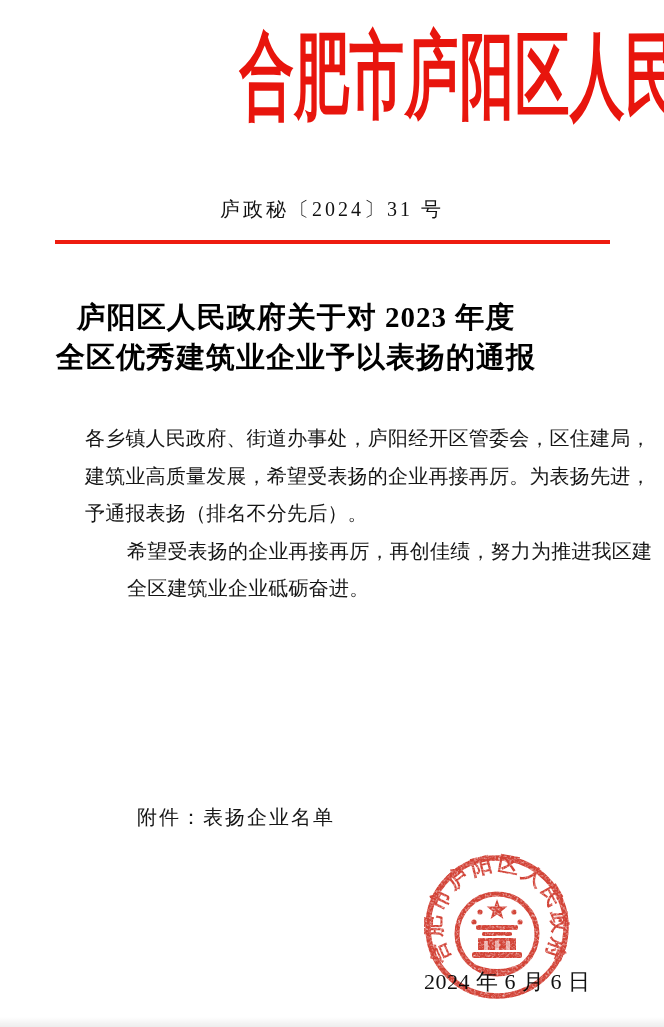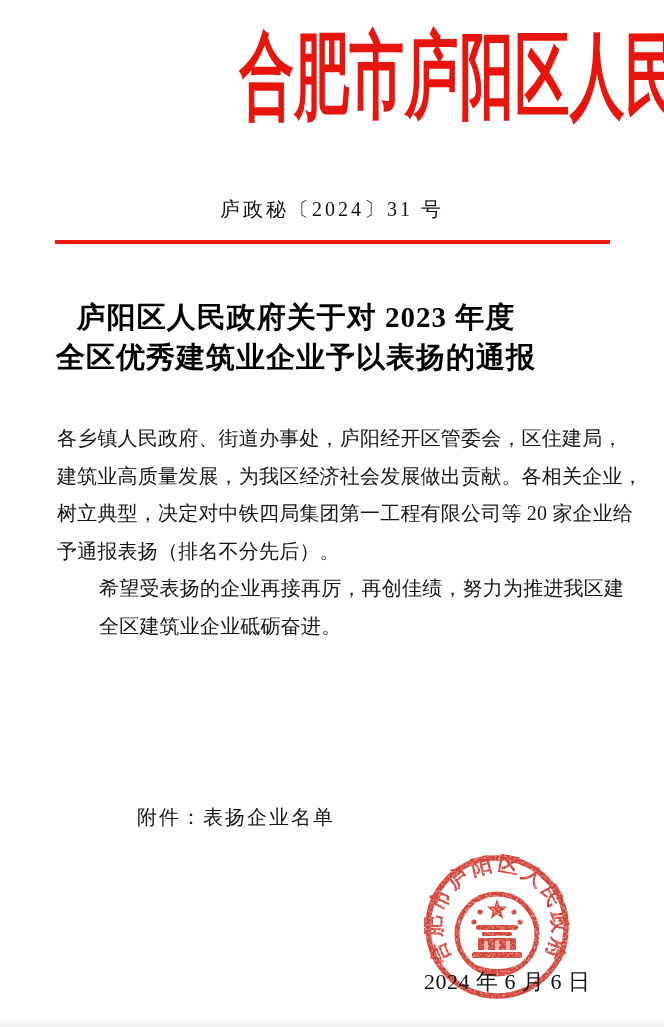--- a/index.html
+++ b/index.html
@@ -73,21 +73,21 @@
   .body-text {
     position: absolute;
     top: 420px;
     left: 57px;
     width: 556px;
     font-size: 20px;
     line-height: 37.5px;
     letter-spacing: 0.2px;
     color: #161616;
   }
-  .body-text .line { white-space: nowrap; }
+  .body-text .line { white-space: nowrap; margin-left: 28px; }
   .body-text .indent { text-indent: 2.1em; }
   .attachment {
     position: absolute;
     top: 804px;
     left: 137px;
     font-size: 20px;
     letter-spacing: 2px;
     color: #161616;
   }
   .issue-date {
@@ -123,22 +123,21 @@
 
   <div class="red-rule"></div>
 
   <div class="title">
     <div>庐阳区人民政府关于对 2023 年度</div>
     <div>全区优秀建筑业企业予以表扬的通报</div>
   </div>
 
   <div class="body-text">
     <div class="line">各乡镇人民政府、街道办事处，庐阳经开区管委会，区住建局，</div>
-    <div class="line">建筑业高质量发展，为我区经济社会发展做出贡献。各相关企业，</div>
-    <div class="line">树立典型，决定对中铁四局集团第一工程有限公司等 20 家企业给</div>
+    <div class="line">建筑业高质量发展，希望受表扬的企业再接再厉。为表扬先进，</div>
     <div class="line">予通报表扬（排名不分先后）。</div>
     <div class="line indent">希望受表扬的企业再接再厉，再创佳绩，努力为推进我区建</div>
     <div class="line indent">全区建筑业企业砥砺奋进。</div>
   </div>
 
   <div class="attachment">附件：表扬企业名单</div>
 
   <div class="issue-date">2024 年 6 月 6 日</div>
 
   <div class="seal">

